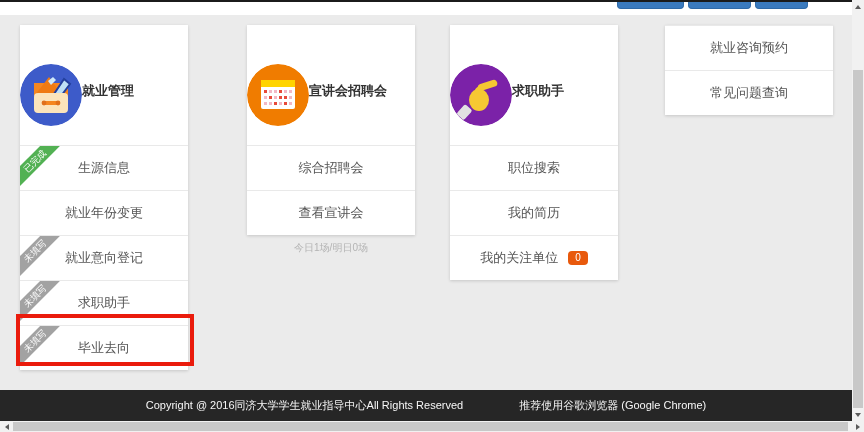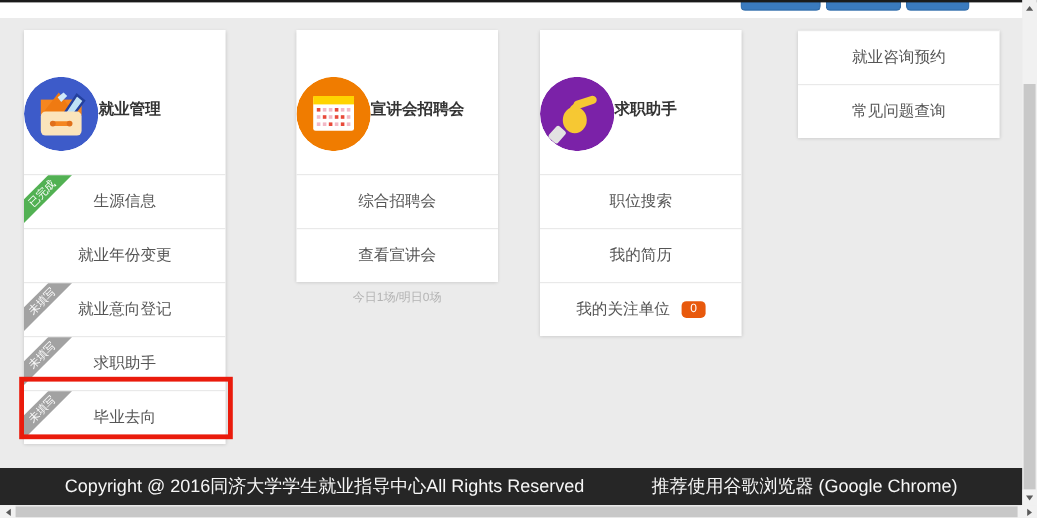--- a/index.html
+++ b/index.html
@@ -23,21 +23,21 @@
   .ribbon{position:absolute;left:-20px;top:8px;width:70px;height:14px;line-height:14px;transform:rotate(-45deg);color:#fff;font-size:9px;text-align:center;}
   .ribbon.green{background:#52b153;}
   .ribbon.gray{background:#a2a2a2;}
   .badge{background:#e8590c;color:#fff;font-size:10px;line-height:14px;padding:0 7px;border-radius:4px;margin-left:10px;}
   .footnote{position:absolute;left:247px;top:241px;width:168px;text-align:center;font-size:10px;color:#b3b3b3;}
 
   
   .highlight-box{position:absolute;left:16px;top:314px;width:170px;height:44px;border:4px solid #ea1b0c;z-index:4;pointer-events:none;}
 
   
-  .footer{position:absolute;left:0;top:390px;width:852px;height:31px;background:#262626;display:flex;align-items:center;justify-content:center;gap:56px;color:#f7f7f7;font-size:15px;z-index:3;}
+  .footer{position:absolute;left:0;top:390px;width:852px;height:31px;background:#262626;display:flex;align-items:center;justify-content:center;gap:56px;color:#f7f7f7;font-size:11px;z-index:3;}
 
   
   .vscroll{position:absolute;right:0;top:0;width:12px;height:421px;background:#f1f1f1;z-index:7;}
   .vscroll .thumb{position:absolute;left:1px;top:70px;width:10px;height:338px;background:#c8c8c8;}
   .sbtn{position:absolute;display:flex;align-items:center;justify-content:center;background:#f1f1f1;}
   .vscroll .up{left:0;top:0;width:12px;height:13px;}
   .vscroll .down{left:0;top:408px;width:12px;height:13px;}
   .hscroll{position:absolute;left:0;top:421px;width:864px;height:11px;background:#f1f1f1;z-index:7;}
   .hscroll .thumb{position:absolute;top:1px;left:13px;width:835px;height:9px;background:#c8c8c8;}
   .hscroll .left{left:0;top:0;width:13px;height:11px;}

